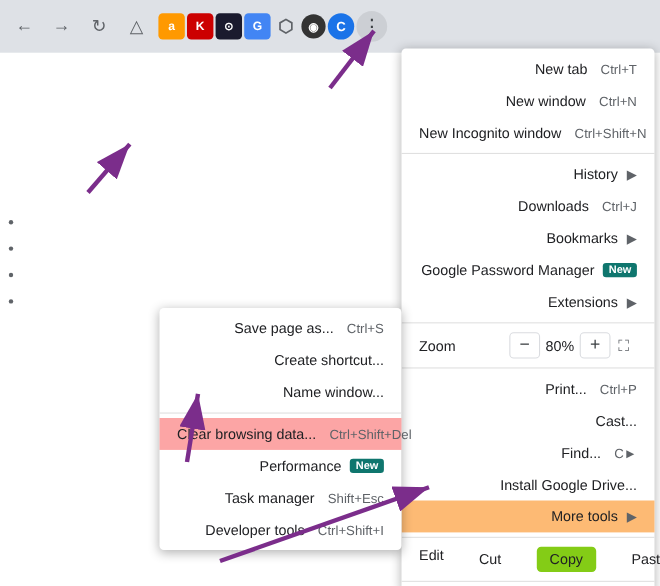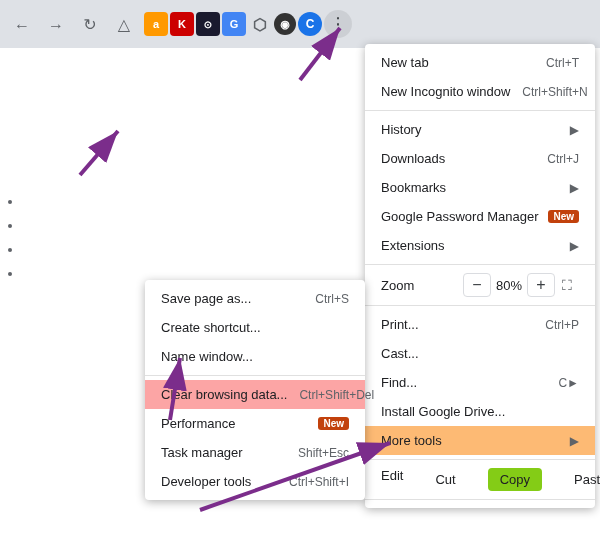--- a/index.html
+++ b/index.html
@@ -128,20 +128,21 @@
       padding: 7px 16px;
       cursor: pointer;
       white-space: nowrap;
       color: #202124;
       position: relative;
     }
     .menu-item.active { background: #fdba74; }
     .menu-item .item-label {
       flex: 1;
       font-size: 13px;
+      text-align: right;
     }
     .menu-item .shortcut {
       color: #5f6368;
       font-size: 12px;
       margin-left: 12px;
     }
     .menu-item .arrow {
       color: #5f6368;
       font-size: 12px;
       margin-left: 8px;
@@ -203,21 +204,21 @@
       color: #202124;
       cursor: pointer;
       border-radius: 4px;
     }
     .edit-btn.active-copy {
       background: #84cc16;
     }
 
     
     .new-badge {
-      background: #c2410c;
+      background: #0f766e;
       color: white;
       font-size: 10px;
       font-weight: bold;
       padding: 1px 5px;
       border-radius: 3px;
       margin-left: 8px;
     }
 
     
     .submenu {
@@ -282,20 +283,24 @@
   </div>
 </div>
 
 <div class="chrome-menu">
 
   <div class="menu-item">
     <span class="item-label">New tab</span>
     <span class="shortcut">Ctrl+T</span>
   </div>
 
+  <div class="menu-item">
+    <span class="item-label">New window</span>
+    <span class="shortcut">Ctrl+N</span>
+  </div>
 
   <div class="menu-item">
     <span class="item-label">New Incognito window</span>
     <span class="shortcut">Ctrl+Shift+N</span>
   </div>
 
   <div class="menu-divider"></div>
 
   <div class="menu-item">
     <span class="item-label">History</span>

